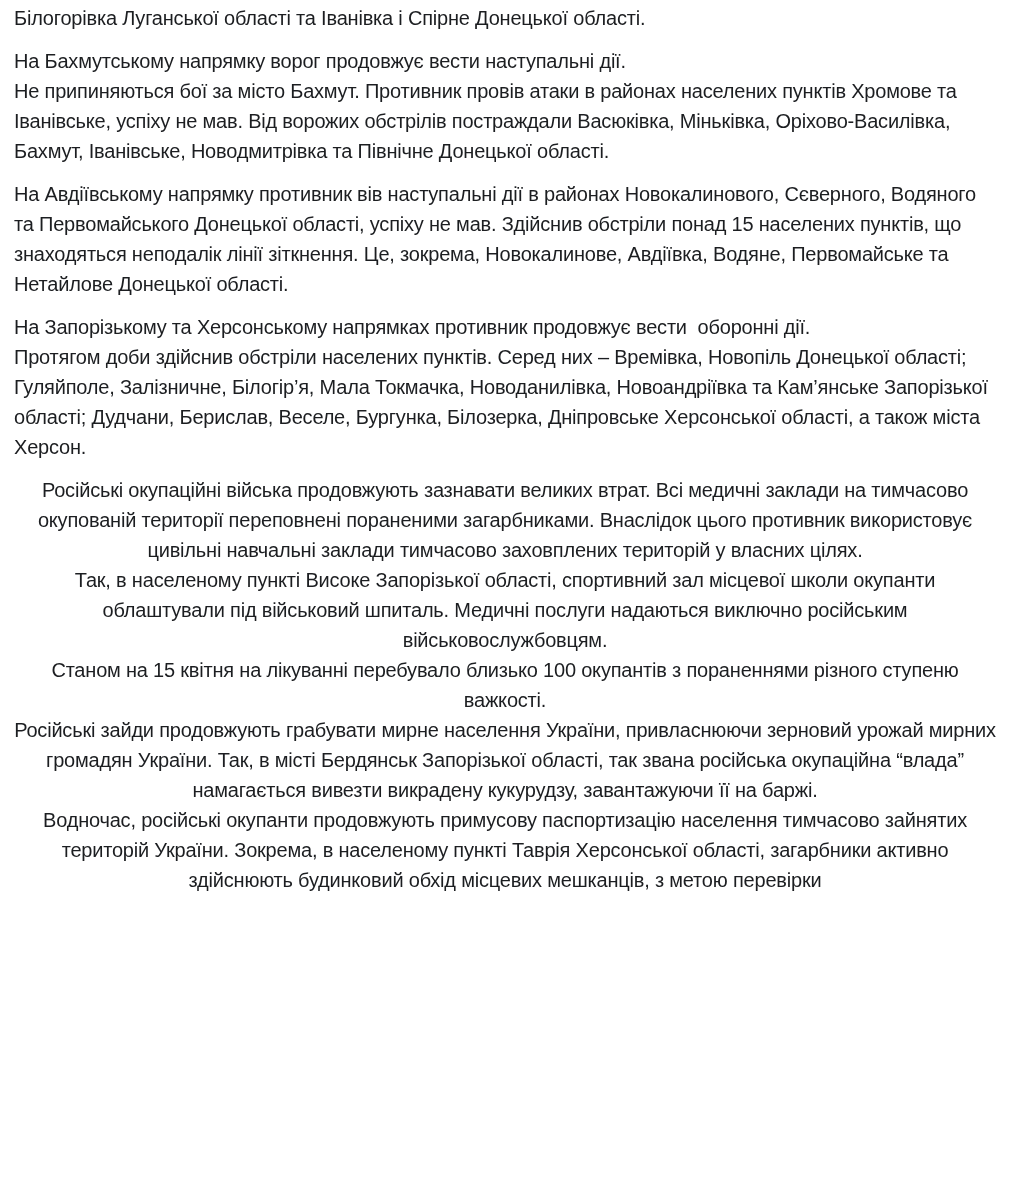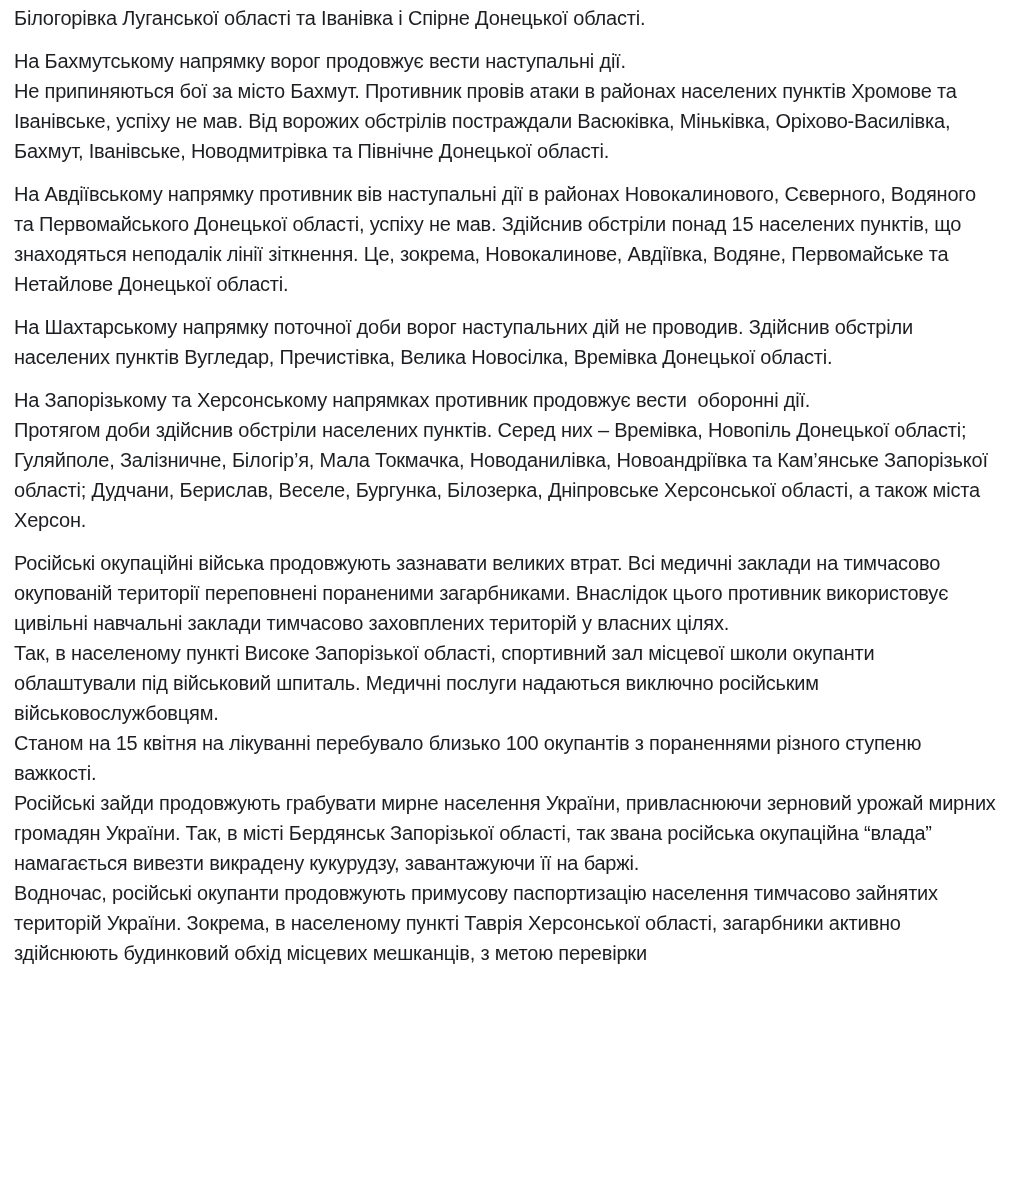--- a/index.html
+++ b/index.html
@@ -23,31 +23,31 @@
     letter-spacing: -0.2px;
     color: #1c1e21;
   }
   .para {
     margin: 0 0 13px 0;
     white-space: pre-wrap;       
     overflow-wrap: break-word;
   }
   .para:last-child {
     margin-bottom: 0;
+    text-align: center;
   }
 </style>
 </head>
 <body style="background: rgb(255, 255, 255);">
 
 <main class="post" style="color: rgb(28, 30, 33);">
     <p class="para">Білогорівка Луганської області та Іванівка і Спірне Донецької області.</p>
     <p class="para">На Бахмутському напрямку ворог продовжує вести наступальні дії.
 Не припиняються бої за місто Бахмут. Противник провів атаки в районах населених пунктів Хромове та Іванівське, успіху не мав. Від ворожих обстрілів постраждали Васюківка, Міньківка, Оріхово-Василівка, Бахмут, Іванівське, Новодмитрівка та Північне Донецької області.</p>
     <p class="para">На Авдіївському напрямку противник вів наступальні дії в районах Новокалинового, Сєверного, Водяного та Первомайського Донецької області, успіху не мав. Здійснив обстріли понад 15 населених пунктів, що знаходяться неподалік лінії зіткнення. Це, зокрема, Новокалинове, Авдіївка, Водяне, Первомайське та Нетайлове Донецької області.</p>
-    <p class="para">На Шахтарському напрямку поточної доби ворог наступальних дій не проводив. Здійснив обстріли населених пунктів Вугледар, Пречистівка, Велика Новосілка, Времівка Донецької області.</p>
     <p class="para">На Запорізькому та Херсонському напрямках противник продовжує вести  оборонні дії.
 Протягом доби здійснив обстріли населених пунктів. Серед них – Времівка, Новопіль Донецької області; Гуляйполе, Залізничне, Білогір’я, Мала Токмачка, Новоданилівка, Новоандріївка та Кам’янське Запорізької області; Дудчани, Берислав, Веселе, Бургунка, Білозерка, Дніпровське Херсонської області, а також міста Херсон.</p>
     <p class="para">Російські окупаційні війська продовжують зазнавати великих втрат. Всі медичні заклади на тимчасово окупованій території переповнені пораненими загарбниками. Внаслідок цього противник використовує цивільні навчальні заклади тимчасово заховплених територій у власних цілях.
 Так, в населеному пункті Високе Запорізької області, спортивний зал місцевої школи окупанти облаштували під військовий шпиталь. Медичні послуги надаються виключно російським військовослужбовцям.
 Станом на 15 квітня на лікуванні перебувало близько 100 окупантів з пораненнями різного ступеню важкості.
 Російські зайди продовжують грабувати мирне населення України, привласнюючи зерновий урожай мирних громадян України. Так, в місті Бердянськ Запорізької області, так звана російська окупаційна “влада” намагається вивезти викрадену кукурудзу, завантажуючи її на баржі.
 Водночас, російські окупанти продовжують примусову паспортизацію населення тимчасово зайнятих територій України. Зокрема, в населеному пункті Таврія Херсонської області, загарбники активно здійснюють будинковий обхід місцевих мешканців, з метою перевірки</p>
   </main>
 
 </body></html>

